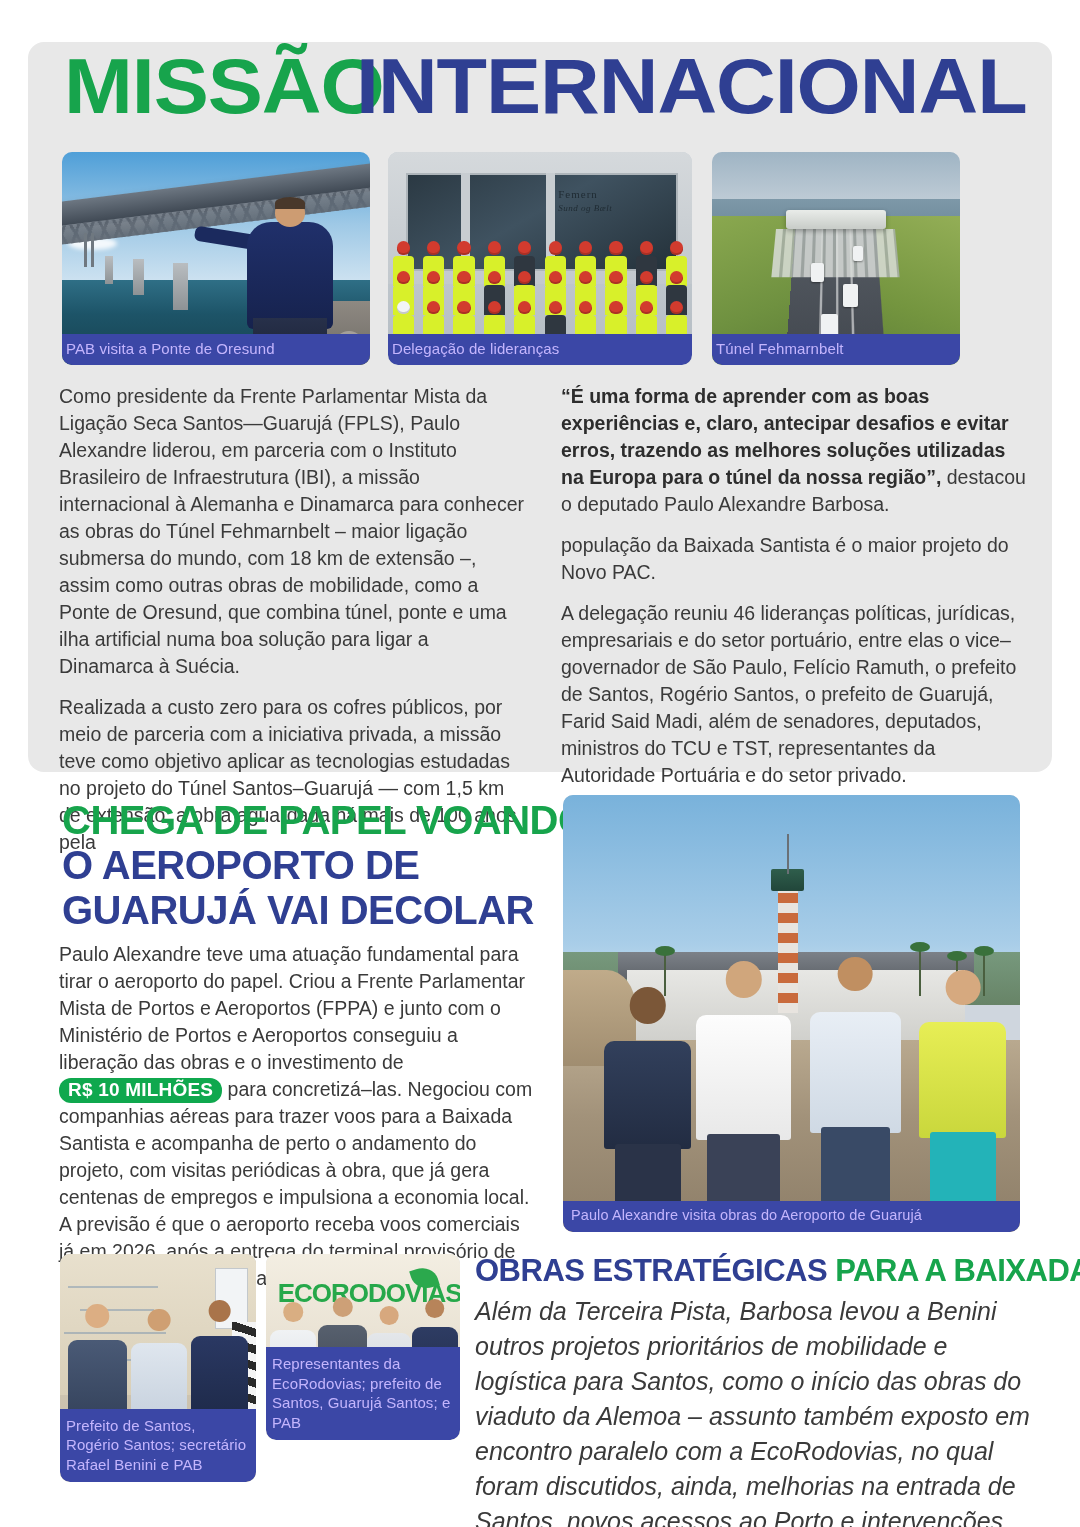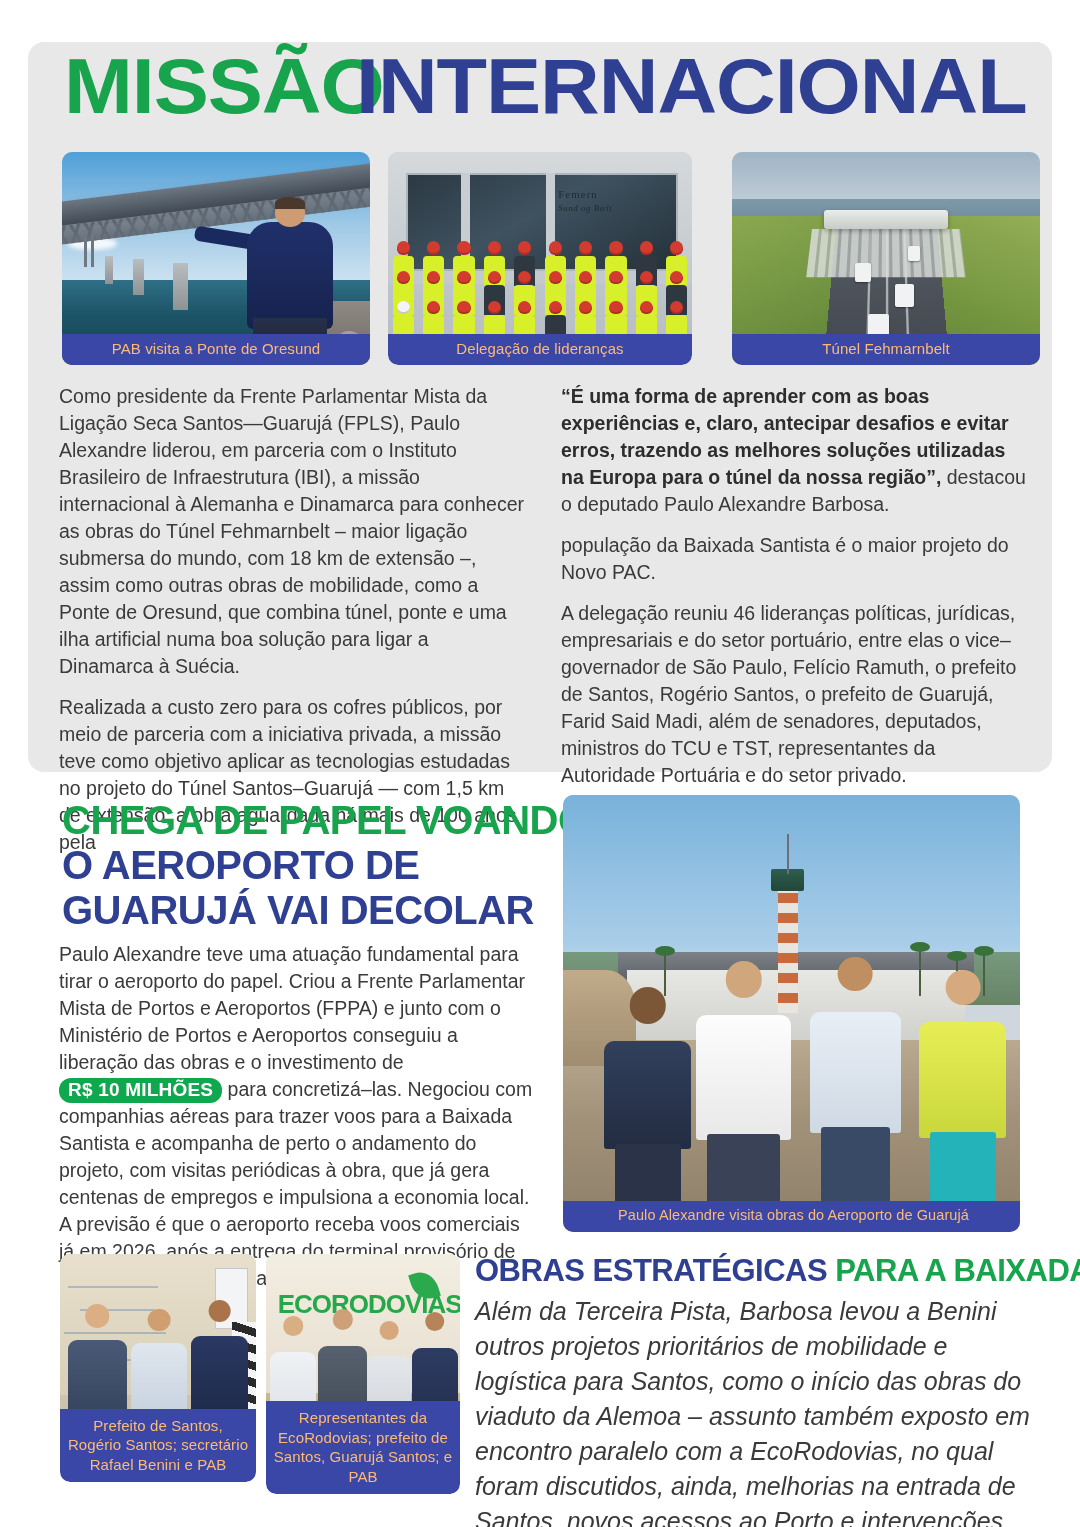--- a/index.html
+++ b/index.html
@@ -18,26 +18,25 @@
     position:absolute;
     background:#e8e8e8;
     border-radius:16px;
   }
   .photo{
     position:absolute;
     border-radius:10px;
     overflow:hidden;
     background:#cfd6de;
   }
-  .photo .scene{position:absolute;inset:0;border-radius:31px;}
+  .photo .scene{position:absolute;inset:0;}
   .cap{
     position:absolute;left:0;right:0;bottom:0;
     background:#3b47a6;
-    color:#fdba74;
-    text-align:center;
+    color:#c4b5fd;
     font-family:"Liberation Sans Narrow","Liberation Sans",sans-serif;
     font-size:15px;
     line-height:1.22;
     padding:6px 4px 7px;
     letter-spacing:.1px;
     box-sizing:border-box;
     border-bottom-left-radius:10px;
     border-bottom-right-radius:10px;
   }
   .cap.multi{font-size:15px;line-height:1.3;padding:7px 6px 8px;margin-top:44px;}
@@ -390,21 +389,21 @@
           </div>
           <div class="p">
             <i></i>
             <b></b>
           </div>
       </div>
     </div>
     <div class="cap">Delegação de lideranças</div>
   </div>
 
-  <div class="photo" style="left:732px;top:152px;width:308px;height:213px;">
+  <div class="photo" style="left:712px;top:152px;width:248px;height:213px;">
     <div class="scene sc-fehm">
       <div class="sky"></div>
       <div class="water"></div>
       <div class="field-l"></div>
       <div class="field-r"></div>
       <div class="road">
         <div class="lane" style="left:33%;"></div>
         <div class="lane" style="left:50%;"></div>
         <div class="lane" style="left:67%;"></div>
       </div>
@@ -510,21 +509,21 @@
         <div class="l" style="height:34%;background:#222c45;"></div>
       </div>
     </div>
     <div class="cap multi">
       <div>Prefeito de Santos,</div>
       <div>Rogério Santos; secretário</div>
       <div>Rafael Benini e PAB</div>
     </div>
   </div>
 
-  <div class="photo" style="left:266px;top:1254px;width:194px;height:240px;">
+  <div class="photo" style="left:266px;top:1254px;width:194px;height:186px;">
     <div class="scene sc-eco">
       <div class="wall"></div>
       <div class="logo">ECORODOVIAS</div>
       <div class="leaf"></div>
       <div class="counter"></div>
       <div class="per" style="left:2%;width:24%;height:74%;">
         <div class="h" style="top:0;width:42%;padding-top:42%;background:#d9ae82;"></div>
         <div class="t" style="top:20%;height:48%;background:linear-gradient(#f0f2f4,#d9dee4);"></div>
         <div class="l" style="height:34%;background:#3a3e33;"></div>
       </div>

